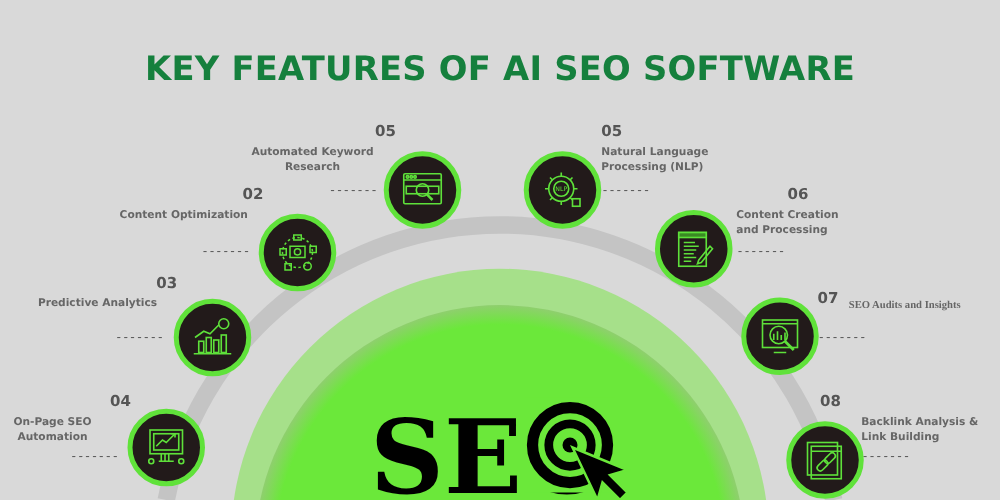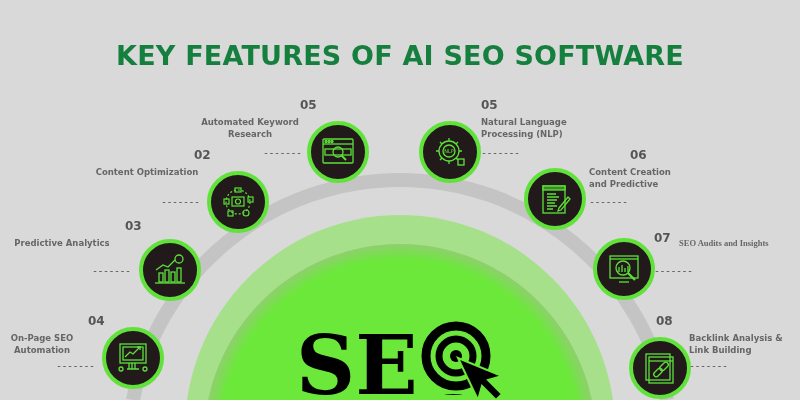--- a/index.html
+++ b/index.html
@@ -72,33 +72,33 @@
       <circle cx="17" cy="16.5" r="2.5"></circle>
     <rect x="14" y="3" width="6" height="4"></rect>
       <rect x="3" y="14" width="5" height="5"></rect>
     <rect x="27" y="12" width="5" height="5"></rect>
       <rect x="7" y="26" width="5" height="5"></rect>
       <circle cx="25" cy="28" r="3"></circle>
   </svg>
 </div>
 
 <div class="num" style="left:589px;top:148px;margin-left:41px;">06</div>
-<div class="lbl" style="left:589px;top:166px;width:100px;">Content Creation and Predictive</div>
+<div class="lbl" style="left:589px;top:166px;width:100px;">Content Creation and Processing</div>
 <div class="dash" style="left:589px;top:196px;">-------</div>
 <div class="node" style="left:524px;top:168px;">
   <svg viewBox="0 0 34 34" fill="none" stroke="#5ee03a" stroke-width="1.3">
     <rect x="5" y="4" width="22" height="27"></rect>
       <rect x="5" y="4" width="22" height="4" fill="#3a8a24"></rect>
     <path d="M9 12h9M9 15h12M9 18h10M9 21h8M9 24h10M9 27h6"></path>
     <path d="M21 26l9-11 2 2-9 11-3 1z"></path>
   </svg>
 </div>
 
 <div class="num" style="left:125px;top:219px;">03</div>
-<div class="lbl r" style="left:2px;top:237px;">Predictive Analytics</div>
+<div class="lbl r" style="left:18px;top:237px;">Predictive Analytics</div>
 <div class="dash" style="left:92px;top:265px;">-------</div>
 <div class="node" style="left:139px;top:239px;">
   <svg viewBox="0 0 34 34" fill="none" stroke="#5ee03a" stroke-width="1.3">
     <rect x="6" y="20" width="4" height="9"></rect>
       <rect x="12" y="17" width="4" height="12"></rect>
     <rect x="18" y="19" width="4" height="10"></rect>
       <rect x="24" y="15" width="4" height="14"></rect>
     <line x1="2" y1="30" x2="32" y2="30"></line>
     <polyline points="3,17 10,12 15,14 22,7"></polyline>
       <circle cx="26" cy="6" r="4"></circle>

